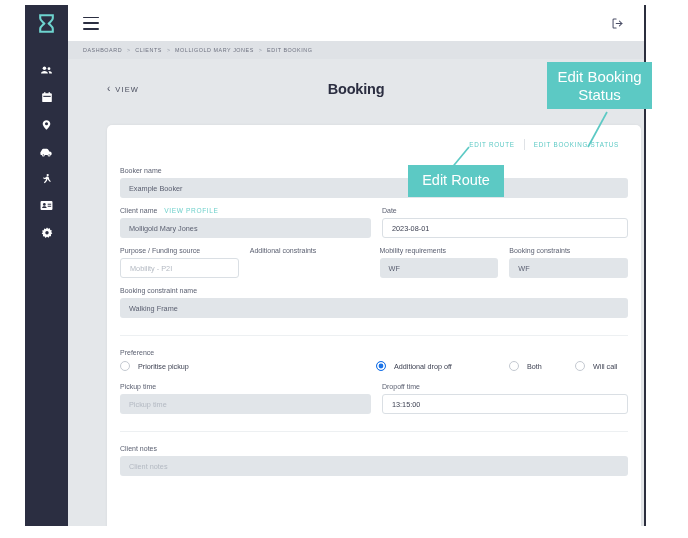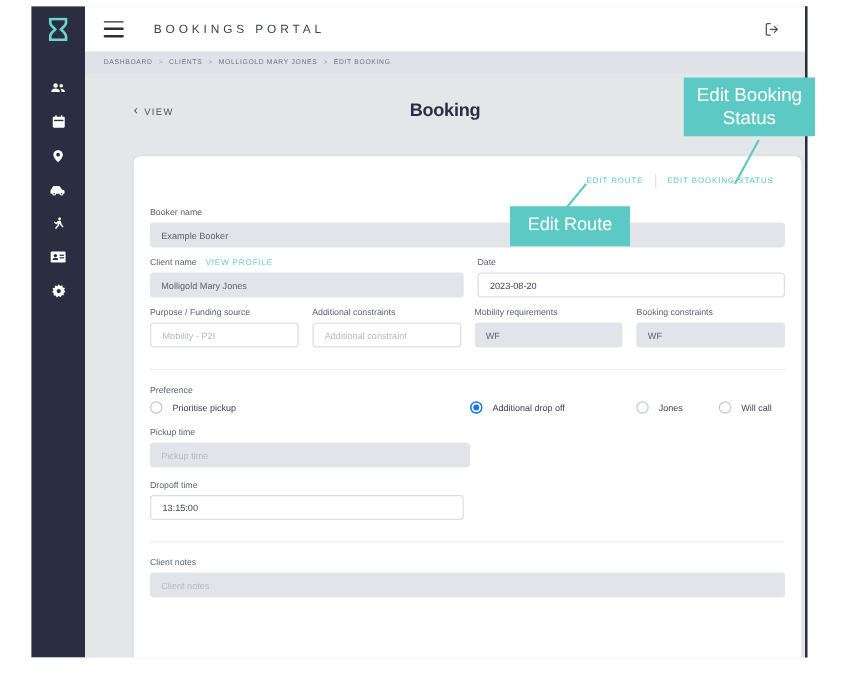--- a/index.html
+++ b/index.html
@@ -421,21 +421,20 @@
 
       </div>
     </div>
 
     <div class="topbar">
       <div class="hamburger">
         <span></span>
           <span></span>
           <span></span>
       </div>
-      <div class="portal-title">BOOKINGS PORTAL</div>
       <div class="logout-btn">
         <svg width="13" height="13" viewBox="0 0 24 24" fill="none" stroke="#4a4e66" stroke-width="1.9" stroke-linecap="round" stroke-linejoin="round">
           <path d="M9.5 3.5H5.4a1.6 1.6 0 0 0-1.6 1.6v13.8a1.6 1.6 0 0 0 1.6 1.6h4.1"></path>
           <path d="M15.6 16.4L20.2 12l-4.6-4.4"></path>
           <path d="M20.2 12H9.6"></path>
         </svg>
       </div>
     </div>
 
     <div class="breadcrumb">
@@ -476,69 +475,72 @@
           <div class="row block">
             <div class="col" style="width:256px;">
               <div class="f-label-row">
                 <span class="f-label" style="margin:0;">Client name</span>
                 <span class="view-profile">VIEW PROFILE</span>
               </div>
               <div class="f-input disabled" placeholder="Client name">Molligold Mary Jones</div>
             </div>
             <div class="col" style="width:251px;">
               <span class="f-label">Date</span>
-              <div class="f-input editable" placeholder="Date">2023-08-20</div>
+              <div class="f-input editable" placeholder="Date">2023-08-01</div>
             </div>
           </div>
 
           <div class="row block">
             <div class="col" style="width:123px;">
               <span class="f-label">Purpose / Funding source</span>
               <div class="f-input editable ph">Mobility - P2I</div>
             </div>
             <div class="col" style="width:123px;">
               <span class="f-label">Additional constraints</span>
-              <div class="f-input editable ph">Additional constraint</div>
             </div>
             <div class="col" style="width:123px;">
               <span class="f-label">Mobility requirements</span>
               <div class="f-input disabled">WF</div>
             </div>
             <div class="col" style="width:123px;">
               <span class="f-label">Booking constraints</span>
               <div class="f-input disabled">WF</div>
             </div>
           </div>
 
+          <div class="block">
+            <span class="f-label">Booking constraint name</span>
+            <div class="f-input disabled">Walking Frame</div>
+          </div>
 
           <div class="divider"></div>
 
           <div>
             <span class="f-label">Preference</span>
             <div class="radio-row">
               <div class="radio-opt" style="width:256px;">
                 <span class="radio"></span>
                 <span class="radio-label">Prioritise pickup</span>
               </div>
               <div class="radio-opt" style="width:133px;">
                 <span class="radio on"></span>
                 <span class="radio-label">Additional drop off</span>
               </div>
               <div class="radio-opt" style="width:66px;">
                 <span class="radio"></span>
-                <span class="radio-label">Jones</span>
+                <span class="radio-label">Both</span>
               </div>
               <div class="radio-opt">
                 <span class="radio"></span>
                 <span class="radio-label">Will call</span>
               </div>
             </div>
           </div>
 
-          <div class="row" style="margin-top:12px;flex-direction:column;">
+          <div class="row" style="margin-top:12px;">
             <div class="col" style="width:256px;">
               <span class="f-label">Pickup time</span>
               <div class="f-input disabled ph">Pickup time</div>
             </div>
             <div class="col" style="width:251px;">
               <span class="f-label">Dropoff time</span>
               <div class="f-input editable">13:15:00</div>
             </div>
           </div>
 

